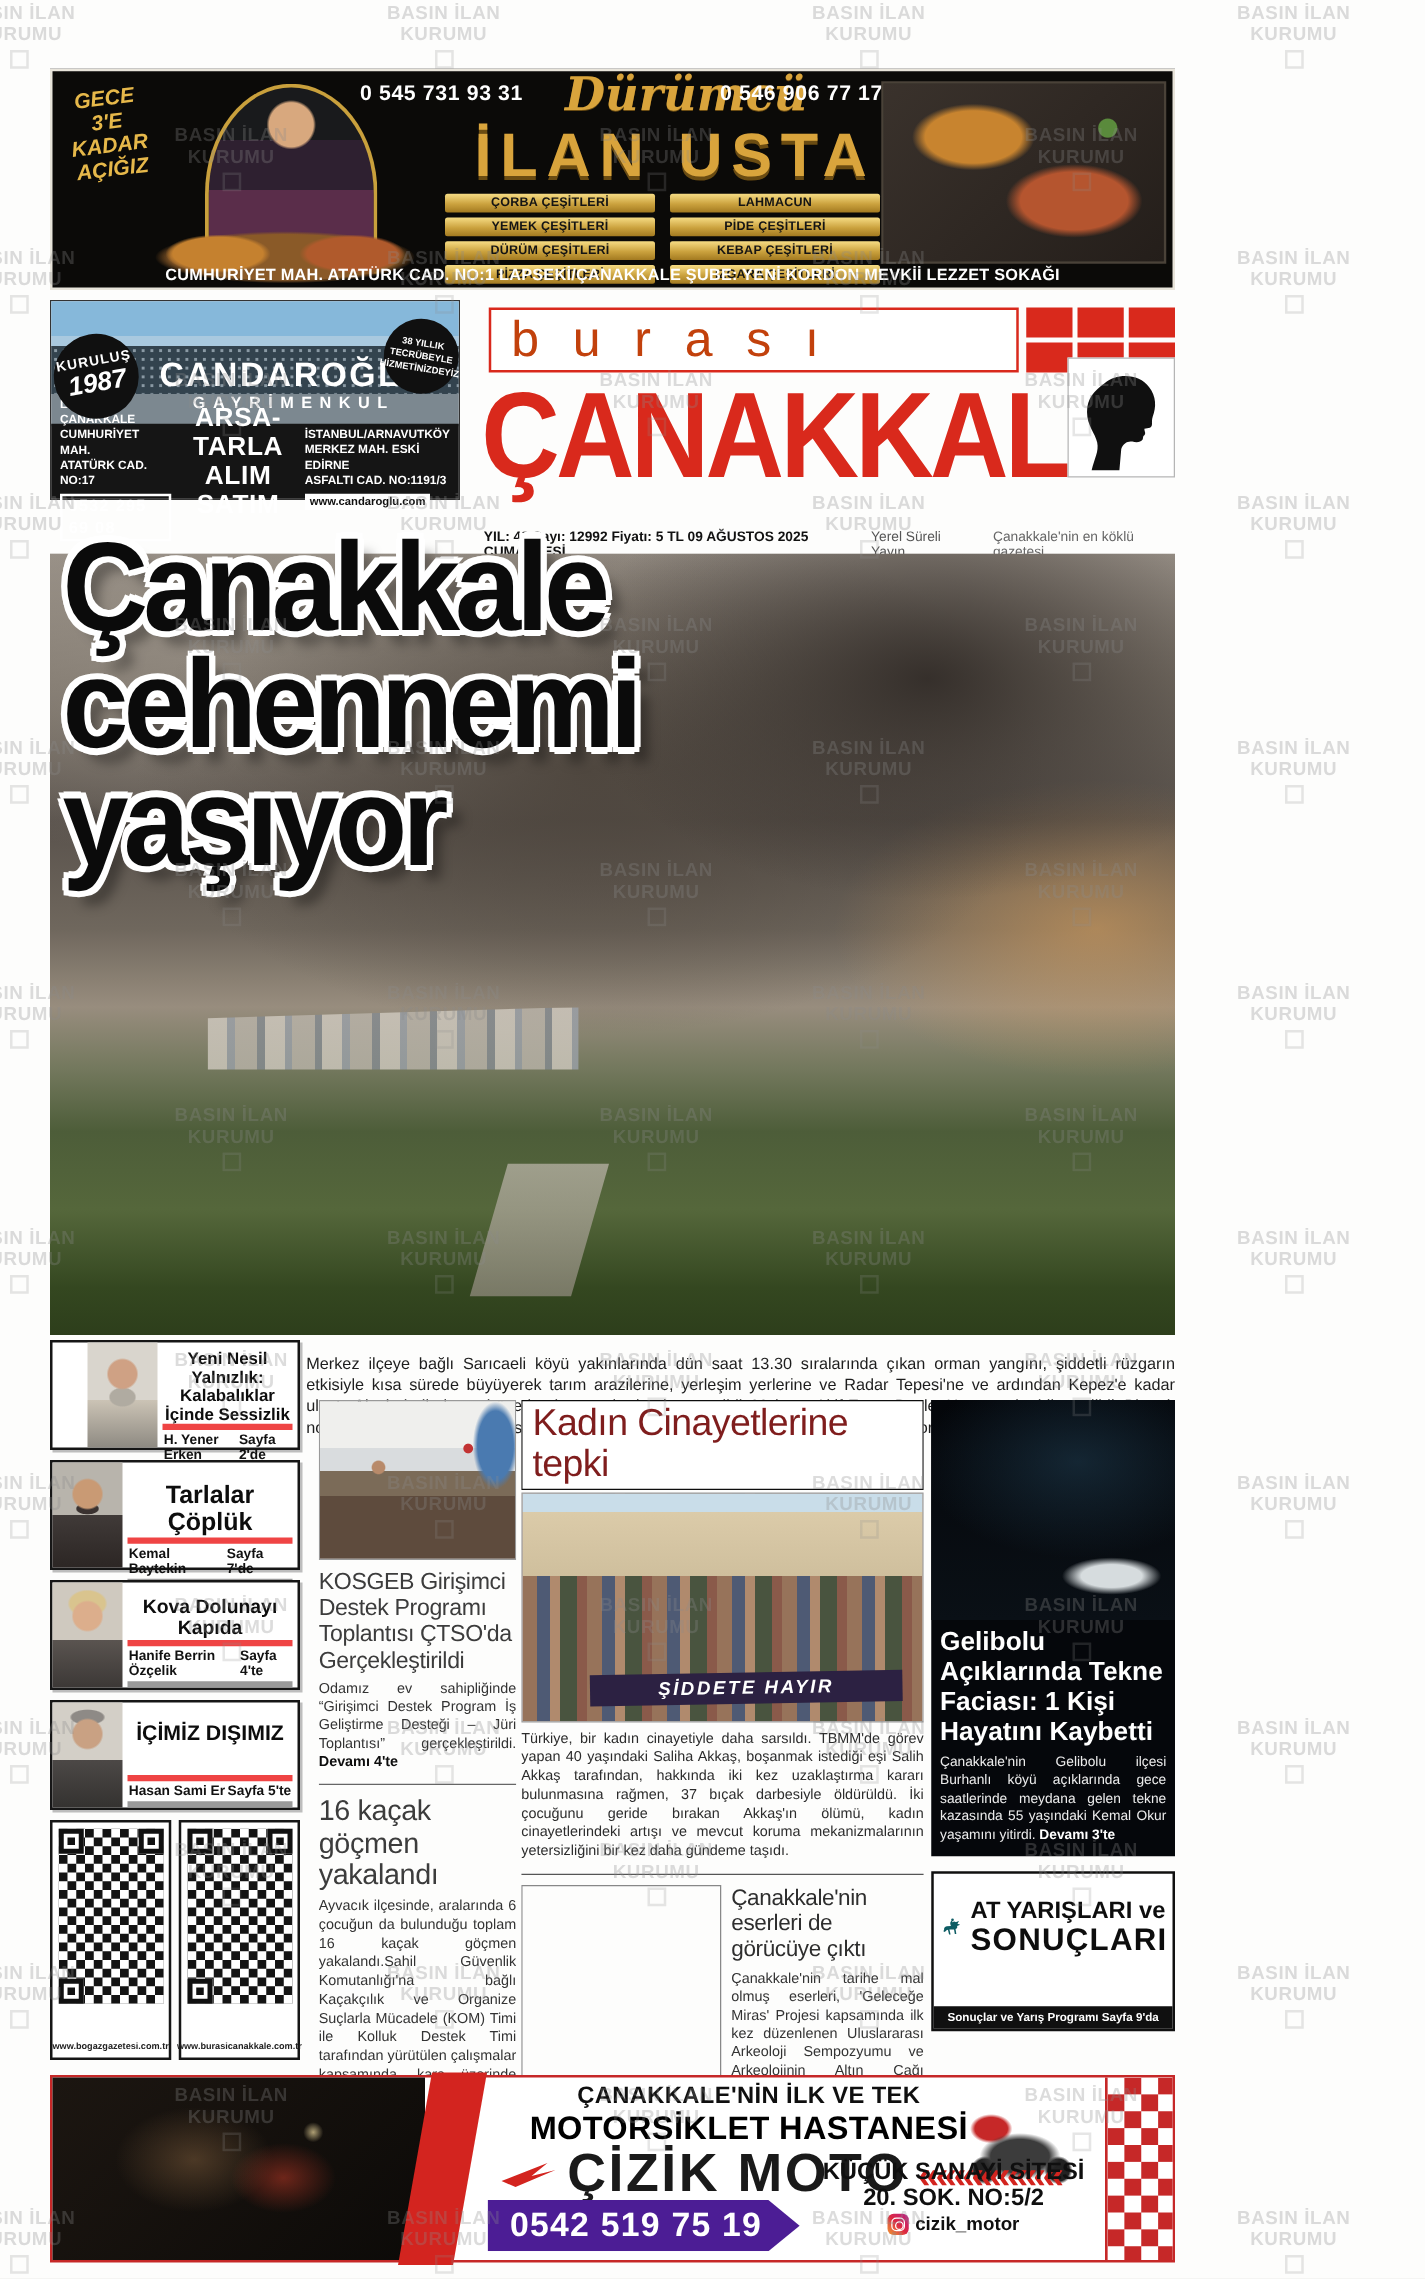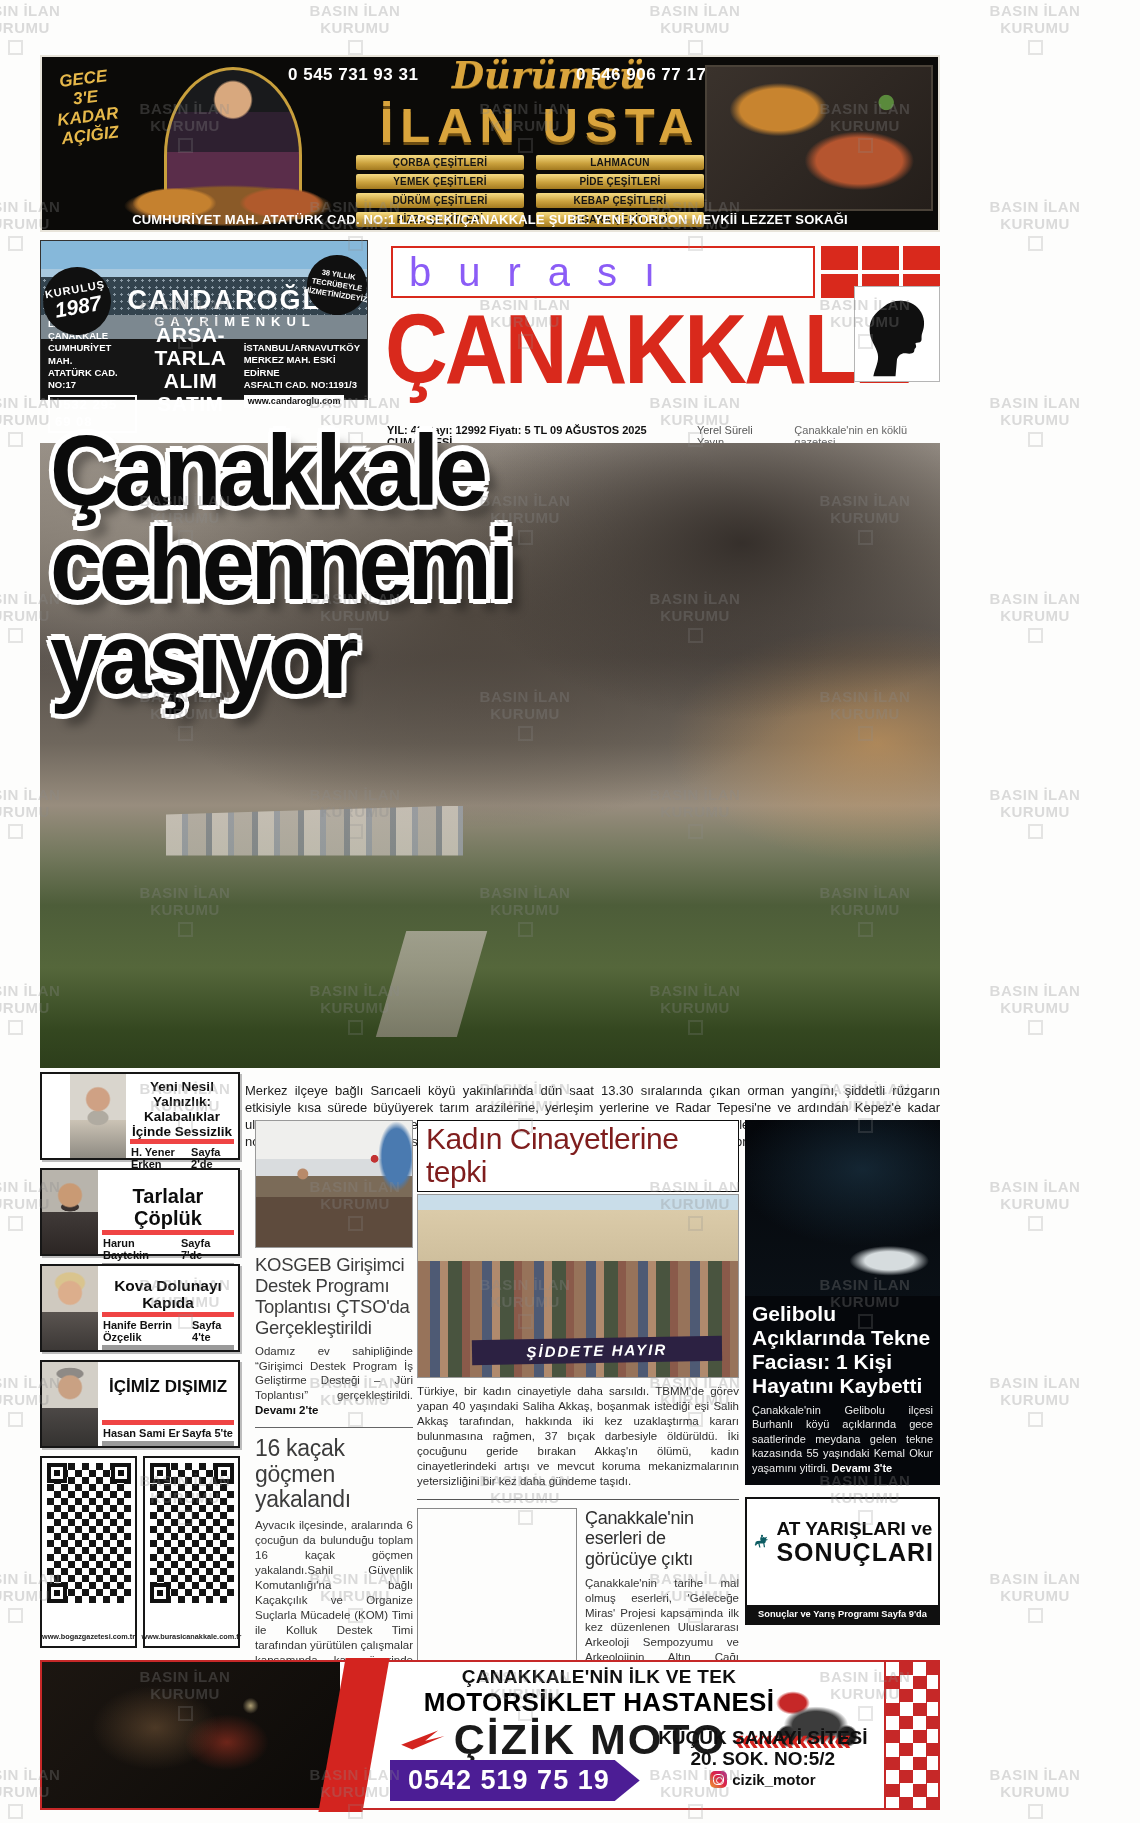--- a/index.html
+++ b/index.html
@@ -57,21 +57,21 @@
   .cand-bottom{position:absolute;left:0;right:0;bottom:0;height:60px;background:#151515;color:#fff;display:flex;
       align-items:center;justify-content:space-between;padding:4px 7px;}
   .cb-col{font-size:9.5px;font-weight:700;line-height:1.3;white-space:pre-line;}
   .cb-phone{border:2px solid #fff;padding:0 5px;font-size:13px;font-weight:800;margin-top:3px;display:inline-block;letter-spacing:1px;}
   .cb-mid{text-align:center;font-weight:800;font-size:21px;line-height:1.1;letter-spacing:.5px;white-space:pre-line;}
   .cb-site{background:#fff;color:#111;font-size:9px;font-weight:800;padding:1px 4px;margin-top:3px;display:inline-block;}
   
   .masthead{position:absolute;left:375px;top:240px;width:565px;height:202px;}
   .pretitle-box{position:absolute;left:16px;top:6px;width:424px;height:52px;border:2px solid #d9291c;background:#fff;
       display:flex;align-items:center;padding-left:16px;}
-  .pretitle{font-size:40px;font-weight:500;color:#8b5cf6;letter-spacing:27px;line-height:1;}
+  .pretitle{font-size:40px;font-weight:500;color:#c2410c;letter-spacing:27px;line-height:1;}
   .red-blocks{position:absolute;left:446px;top:6px;width:119px;height:52px;display:grid;
       grid-template-columns:repeat(3,1fr);grid-template-rows:1fr 1fr;gap:4px;}
   .red-blocks div{background:#d9291c;}
   .np-title{position:absolute;left:10px;top:60px;font-size:87px;font-weight:800;color:#d9291c;letter-spacing:-3px;
       line-height:1;transform:scaleY(1.12);transform-origin:top left;white-space:nowrap;}
   .ataturk{position:absolute;right:0;top:46px;width:86px;height:96px;background:#fff;border:1px solid #b5b5b5;
       display:flex;align-items:flex-end;justify-content:center;z-index:4;}
   .issue-line{position:absolute;left:12px;right:0;top:184px;display:flex;gap:22px;font-size:11px;align-items:baseline;}
   .issue-strong{font-weight:800;color:#111;}
   .issue-type{color:#555;}
@@ -308,21 +308,21 @@
           <span>H. Yener Erken</span>
           <span>Sayfa 2'de</span>
         </div>
     </div>
   </div>
   <div class="col-box" style="top:1168px;">
     <div class="col-photo p2"></div>
     <div class="col-right">
       <div class="col-title ct-lg" style="margin-top:10px;">Tarlalar Çöplük</div>
       <div class="col-meta">
-          <span>Harun Baytekin</span>
+          <span>Kemal Baytekin</span>
           <span>Sayfa 7'de</span>
         </div>
     </div>
   </div>
   <div class="col-box" style="top:1264px;">
     <div class="col-photo p3"></div>
     <div class="col-right">
       <div class="col-title ct-md" style="margin-top:6px;">Kova Dolunayı Kapıda</div>
       <div class="col-meta">
           <span>Hanife Berrin Özçelik</span>
@@ -354,21 +354,21 @@
       <div class="qf tl"></div>
         <div class="qf tr"></div>
         <div class="qf bl"></div>
     </div>
     <div class="qr-cap">www.burasicanakkale.com.tr</div>
   </div>
 
   <div class="midcol">
     <div class="story-photo kosgeb-photo"></div>
     <h3 class="story-h">KOSGEB Girişimci Destek Programı Toplantısı ÇTSO'da Gerçekleştirildi</h3>
-    <p class="story-b"><span>Odamız ev sahipliğinde “Girişimci Destek Program İş Geliştirme Desteği – Jüri Toplantısı” gerçekleştirildi. </span><span class="more">Devamı 2'te</span></p>
+    <p class="story-b"><span>Odamız ev sahipliğinde “Girişimci Destek Program İş Geliştirme Desteği – Jüri Toplantısı” gerçekleştirildi. </span><span class="more">Devamı 4'te</span></p>
     <hr class="sep">
     <h3 class="story-h2">16 kaçak göçmen yakalandı</h3>
     <p class="story-b"><span>Ayvacık ilçesinde, aralarında 6 çocuğun da bulunduğu toplam 16 kaçak göçmen yakalandı.Sahil Güvenlik Komutanlığı'na bağlı Kaçakçılık ve Organize Suçlarla Mücadele (KOM) Timi ile Kolluk Destek Timi tarafından yürütülen çalışmalar kapsamında, kara üzerinde kaçak göçmenlerin bulunduğu tespit edildi. </span></p>
   </div>
 
   <div class="centercol">
     <div class="protest-h">Kadın Cinayetlerine tepki</div>
     <div class="protest-photo">
       <div class="banner">ŞİDDETE HAYIR</div>
     </div>

